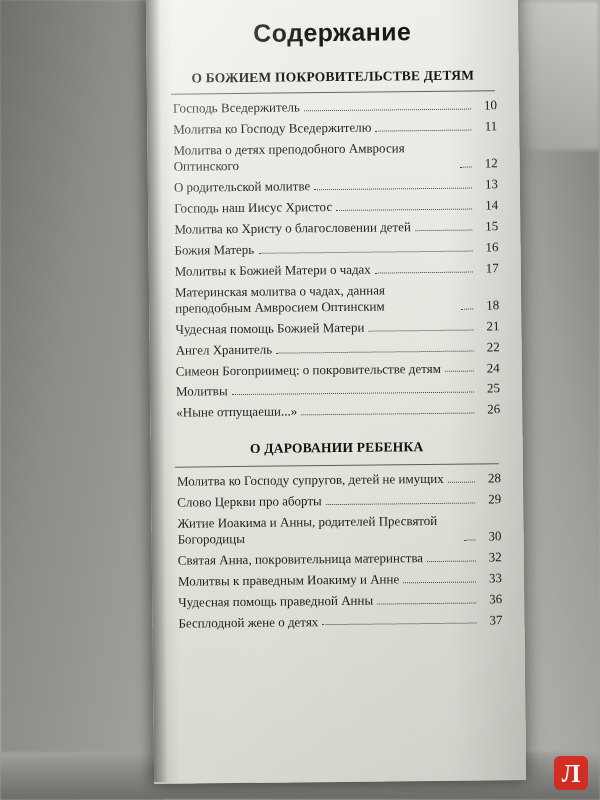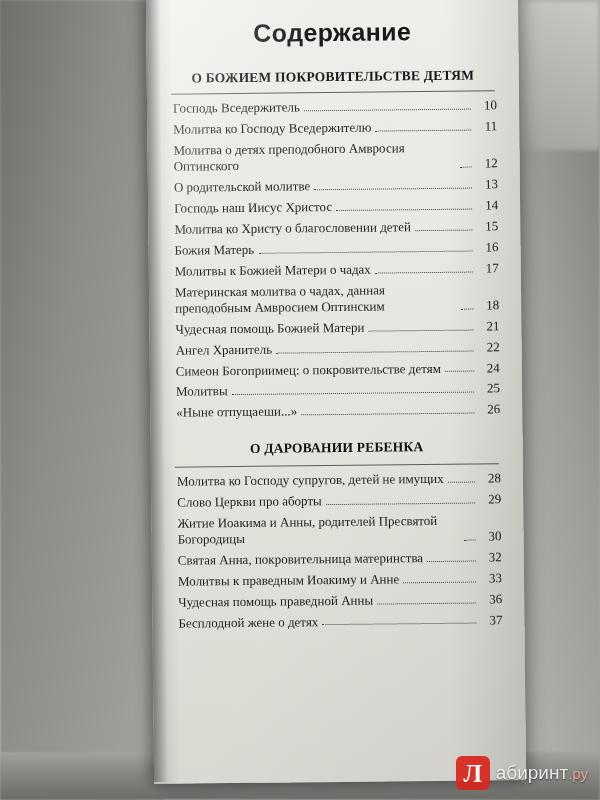--- a/index.html
+++ b/index.html
@@ -312,15 +312,14 @@
       </div>
 
     </div>
     <div class="glare"></div>
   </div>
 
   <div class="shadow-edge"></div>
 
   <div class="watermark">
     <div class="wm-badge">Л</div>
-    <div class="wm-text"><span>абиринт</span><span class="ru">.ру</span></div>
   </div>
 </div>
 
 </body></html>

